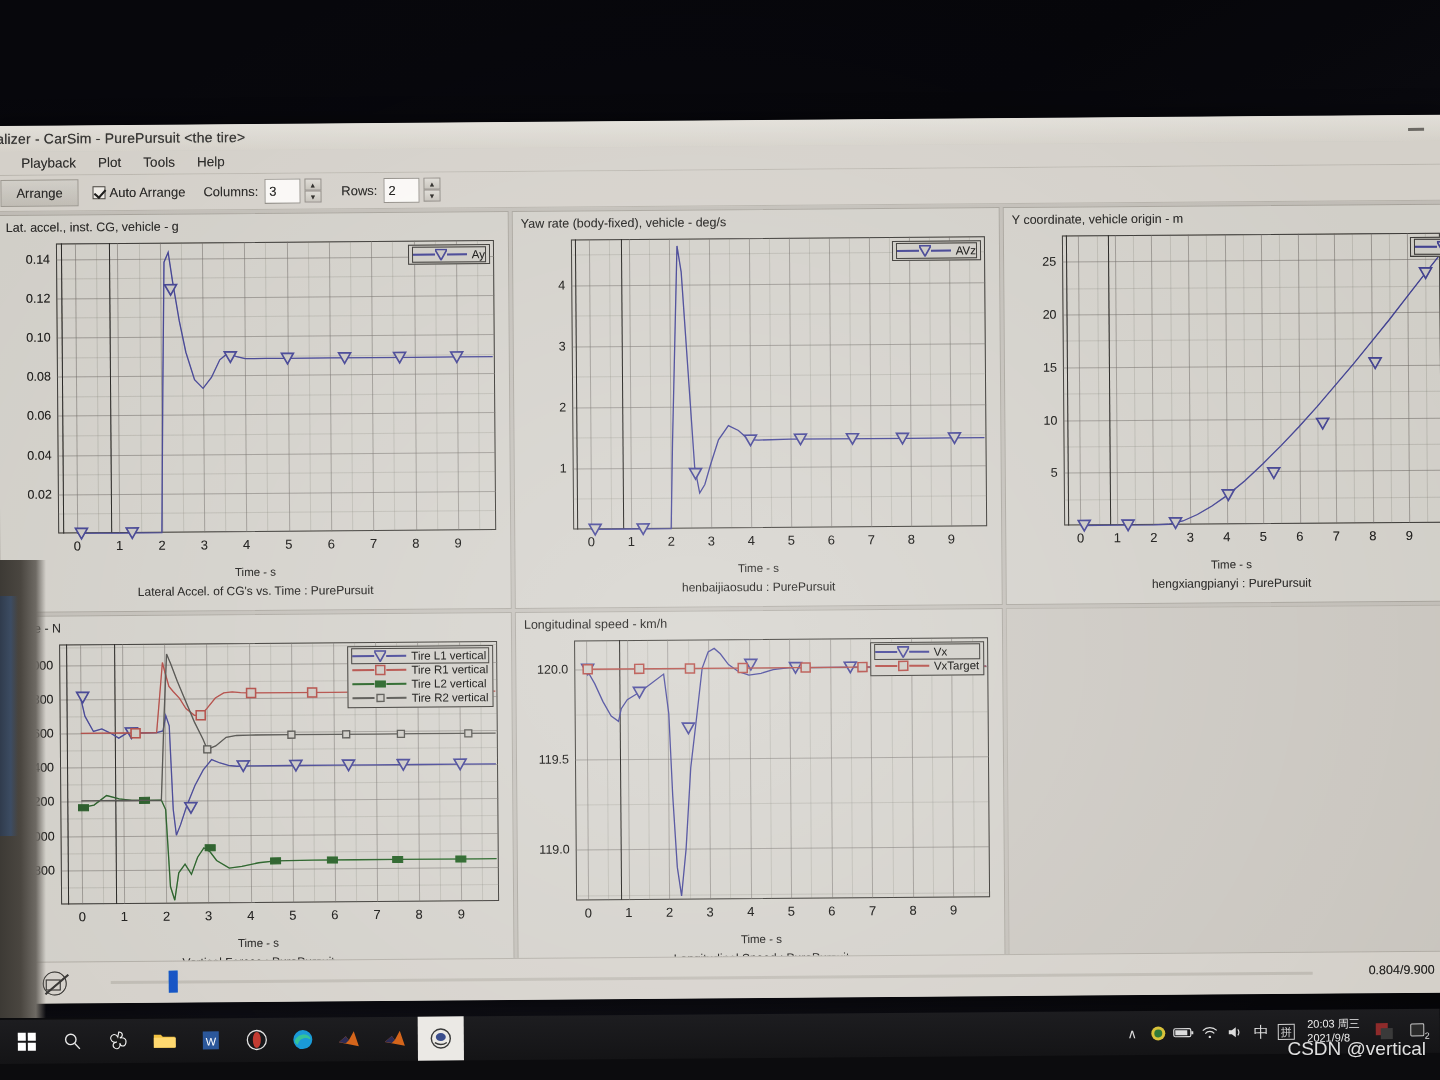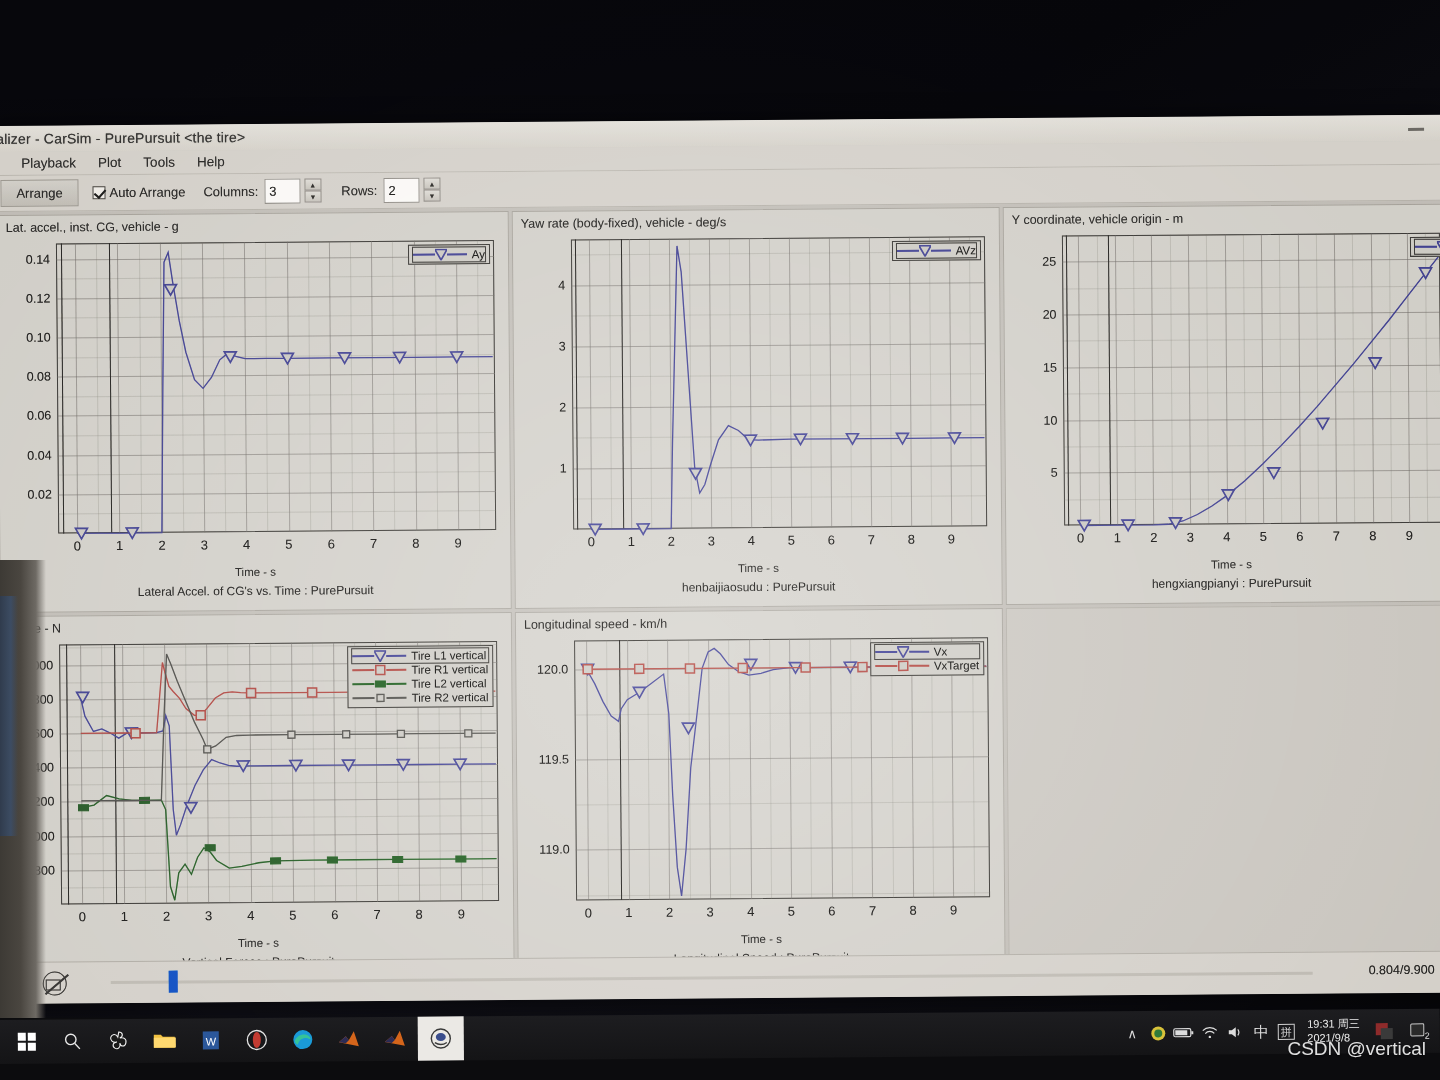--- a/index.html
+++ b/index.html
@@ -1004,21 +1004,21 @@
         <svg width="18" height="14" viewBox="0 0 18 14">
             <path d="M2 5 h3 l4 -3 v10 l-4 -3 H2 Z" fill="#dcdcdc"></path>
             <path d="M11 4 A5 5 0 0 1 11 10" fill="none" stroke="#dcdcdc" stroke-width="1.2"></path>
           </svg>
       </div>
       <div class="tb-sys" style="font-size:15px;width:24px;">中</div>
       <div class="tb-sys" style="width:26px;">
         <span style="border:1px solid #cfcfcf;padding:0 2px;font-size:11px;line-height:14px;">拼</span>
       </div>
       <div class="tb-clock">
-        <span>19:31 周三</span>
+        <span>20:03 周三</span>
         <span>2021/9/8</span>
       </div>
       <div class="tb-sys" style="width:34px;">
         <svg width="22" height="22" viewBox="0 0 22 22">
             <rect x="2" y="3" width="12" height="12" fill="#8e2b2b"></rect>
             <rect x="7" y="8" width="12" height="11" fill="#3a3a3a"></rect>
           </svg>
       </div>
       <div class="tb-sys" style="width:34px;">
         <svg width="22" height="22" viewBox="0 0 22 22">

